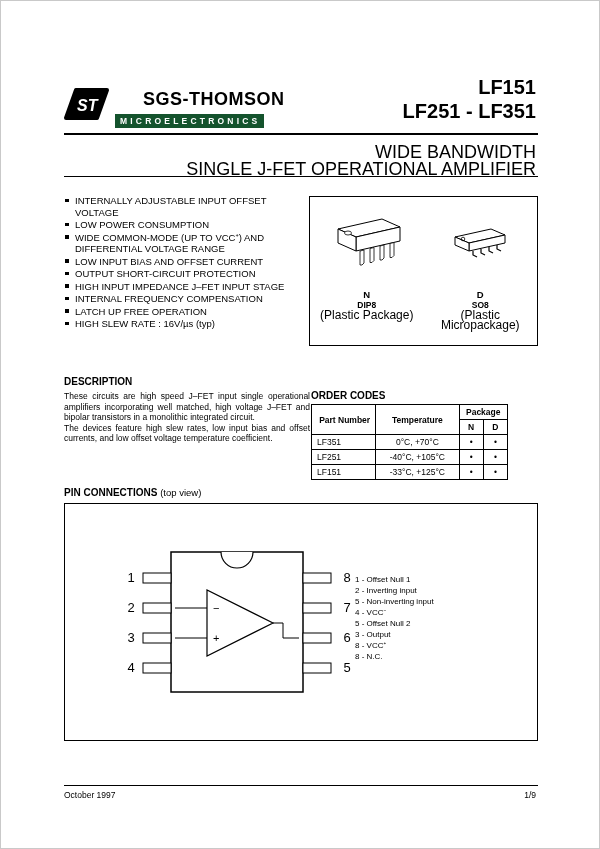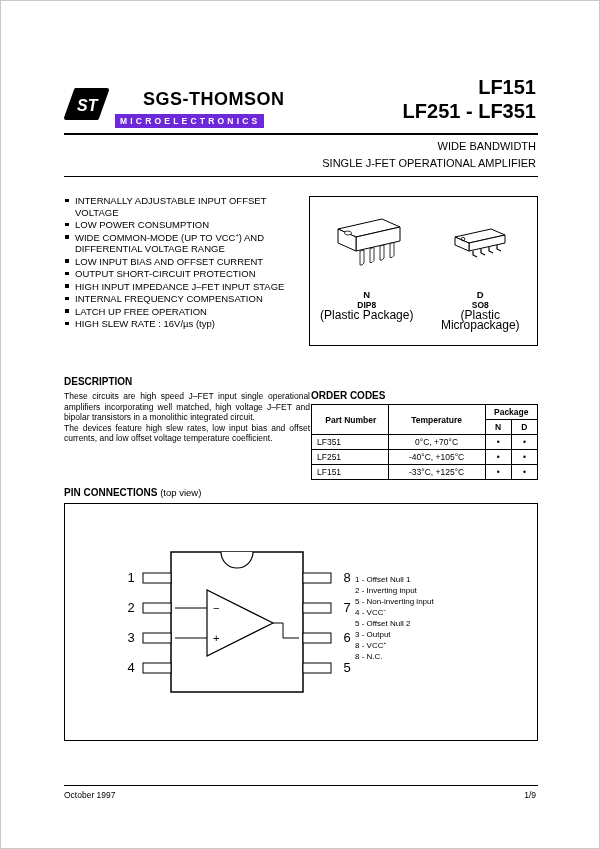--- a/index.html
+++ b/index.html
@@ -8,47 +8,47 @@
     position:relative; width:600px; height:849px; margin:0 auto;
     background:#fff; color:#000; overflow:hidden;
     border:1px solid #c9c9c9;
     font-family:"Liberation Sans", sans-serif;
   }
   
   .st-logo { position:absolute; left:63px; top:86px; }
   .brand { position:absolute; left:114px; top:88px; }
   .brand-name { font-size:18px; font-weight:bold; letter-spacing:0.5px;margin-left:28px; }
   .brand-sub {
-    margin-top:2px; display:inline-block; background:#6d28d9; color:#fff;
+    margin-top:2px; display:inline-block; background:#14532d; color:#fff;
     font-size:8.5px; font-weight:bold; letter-spacing:3.2px; padding:2px 4px 2px 5px;
   }
   .partnums { position:absolute; right:63px; top:74px; text-align:right;
     font-size:20px; font-weight:bold; line-height:24px; }
   .rule1 { position:absolute; left:63px; top:132px; width:474px; height:2px; background:#000; }
-  .subtitle { position:absolute; right:63px; top:137px; text-align:right;
-    font-size:11px; line-height:17px; }
+  .subtitle { position:absolute; right:63px; top:143px; text-align:right;
+    font-size:18px; line-height:17px; }
   .rule2 { position:absolute; left:63px; top:175px; width:474px; height:1px; background:#000; }
   
   .features { position:absolute; left:63px; top:194px; width:242px; list-style:none; }
   .features li { position:relative; padding-left:11px; font-size:9.5px; line-height:11.5px; margin-bottom:1px; }
   .features li::before { content:""; position:absolute; left:1px; top:3.5px; width:3.5px; height:3.5px; background:#000; }
   
   .pkg-box { position:absolute; left:308px; top:195px; width:229px; height:150px;
     border:1px solid #000; display:flex; }
   .pkg { flex:1; text-align:center; display:flex; flex-direction:column; align-items:center; }
   .pkg .art { height:92px; display:flex; align-items:center; justify-content:center; }
   .pkg-name { font-size:9.5px; font-weight:bold; line-height:11px; }
   .pkg-type { font-size:8.5px; font-weight:bold; line-height:10px; }
   .pkg-desc { font-size:12px; line-height:10px; }
   
   .desc-heading { position:absolute; left:63px; top:375px; font-size:10px; font-weight:bold; }
   .desc-text { position:absolute; left:63px; top:390px; width:246px; font-size:8.5px; line-height:10.5px; text-align:justify; }
   
   .order-heading { position:absolute; left:310px; top:389px; font-size:10px; font-weight:bold; }
-  .order-table { position:absolute; left:310px; top:403px; width:227px; border-collapse:collapse; }
+  .order-table { position:absolute; left:310px; top:403px; width:197px; border-collapse:collapse; }
   .order-table th, .order-table td { border:1px solid #000; font-size:8.5px; padding:2px 3px; }
   .order-table thead th { font-weight:bold; text-align:center; }
   .part-cell { text-align:left; padding-left:5px !important; width:76px; }
   .temp-cell { text-align:center; width:96px; }
   .dot-cell { text-align:center; width:26px; font-size:9px; }
   
   .pin-heading { position:absolute; left:63px; top:486px; font-size:10px; }
   .pin-heading .hb { font-weight:bold; }
   .pin-heading .hs { font-weight:normal; font-size:9.5px; }
   .pin-box { position:absolute; left:63px; top:502px; width:474px; height:238px; border:1px solid #000; }

